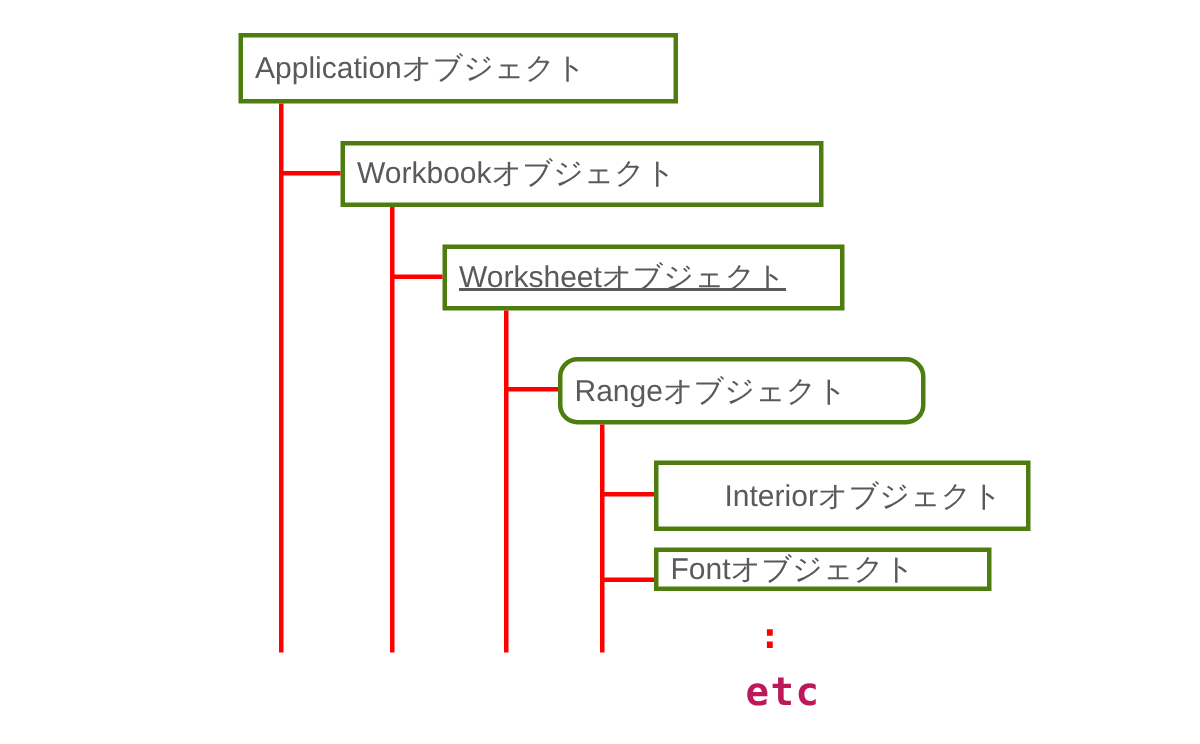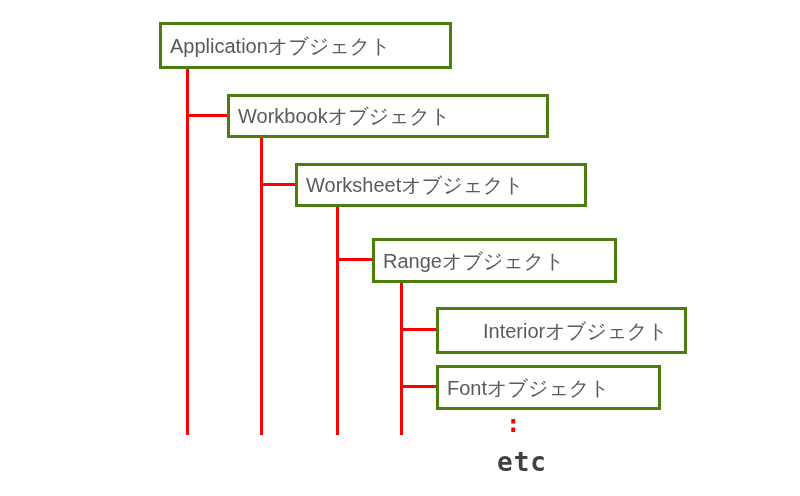--- a/index.html
+++ b/index.html
@@ -30,24 +30,24 @@
     overflow: hidden;
   }
   .line {
     position: absolute;
     background: #ff0000;
   }
 
   
   .node-application { left: 159px; top: 22px;  width: 293px; height: 47px; }
   .node-workbook    { left: 227px; top: 94px;  width: 322px; height: 44px; }
-  .node-worksheet   { left: 295px; top: 163px; width: 292px; height: 44px; }
-  .node-range       { left: 372px; top: 238px; width: 245px; height: 45px; }
+  .node-worksheet   { left: 295px; top: 163px; width: 268px; height: 44px; text-decoration: underline; }
+  .node-range       { left: 372px; top: 238px; width: 245px; height: 45px; border-radius: 13px; }
   .node-interior    { left: 436px; top: 307px; width: 251px; height: 47px; padding-left: 44px; }
-  .node-font        { left: 436px; top: 365px; width: 225px; height: 45px; }
+  .node-font        { left: 436px; top: 365px; width: 225px; height: 29px; }
 
   
   .stem-application { left: 186px; top: 69px;  width: 3px; height: 366px; }
   .stem-workbook    { left: 260px; top: 138px; width: 3px; height: 297px; }
   .stem-worksheet   { left: 336px; top: 207px; width: 3px; height: 228px; }
   .stem-range       { left: 400px; top: 283px; width: 3px; height: 152px; }
 
   
   .conn-workbook  { left: 186px; top: 114px; width: 41px; height: 3px; }
   .conn-worksheet { left: 260px; top: 183px; width: 35px; height: 3px; }
@@ -62,21 +62,21 @@
     color: #ff0000;
     font-family: "DejaVu Sans Mono", monospace;
     font-weight: bold;
     font-size: 24px;
     line-height: 1;
   }
   .etc {
     position: absolute;
     left: 497px;
     top: 449px;
-    color: #404040;
+    color: #be185d;
     font-family: "DejaVu Sans Mono", monospace;
     font-weight: bold;
     font-size: 26px;
     line-height: 1;
     letter-spacing: 1px;
   }
 </style>
 </head>
 <body>
 

